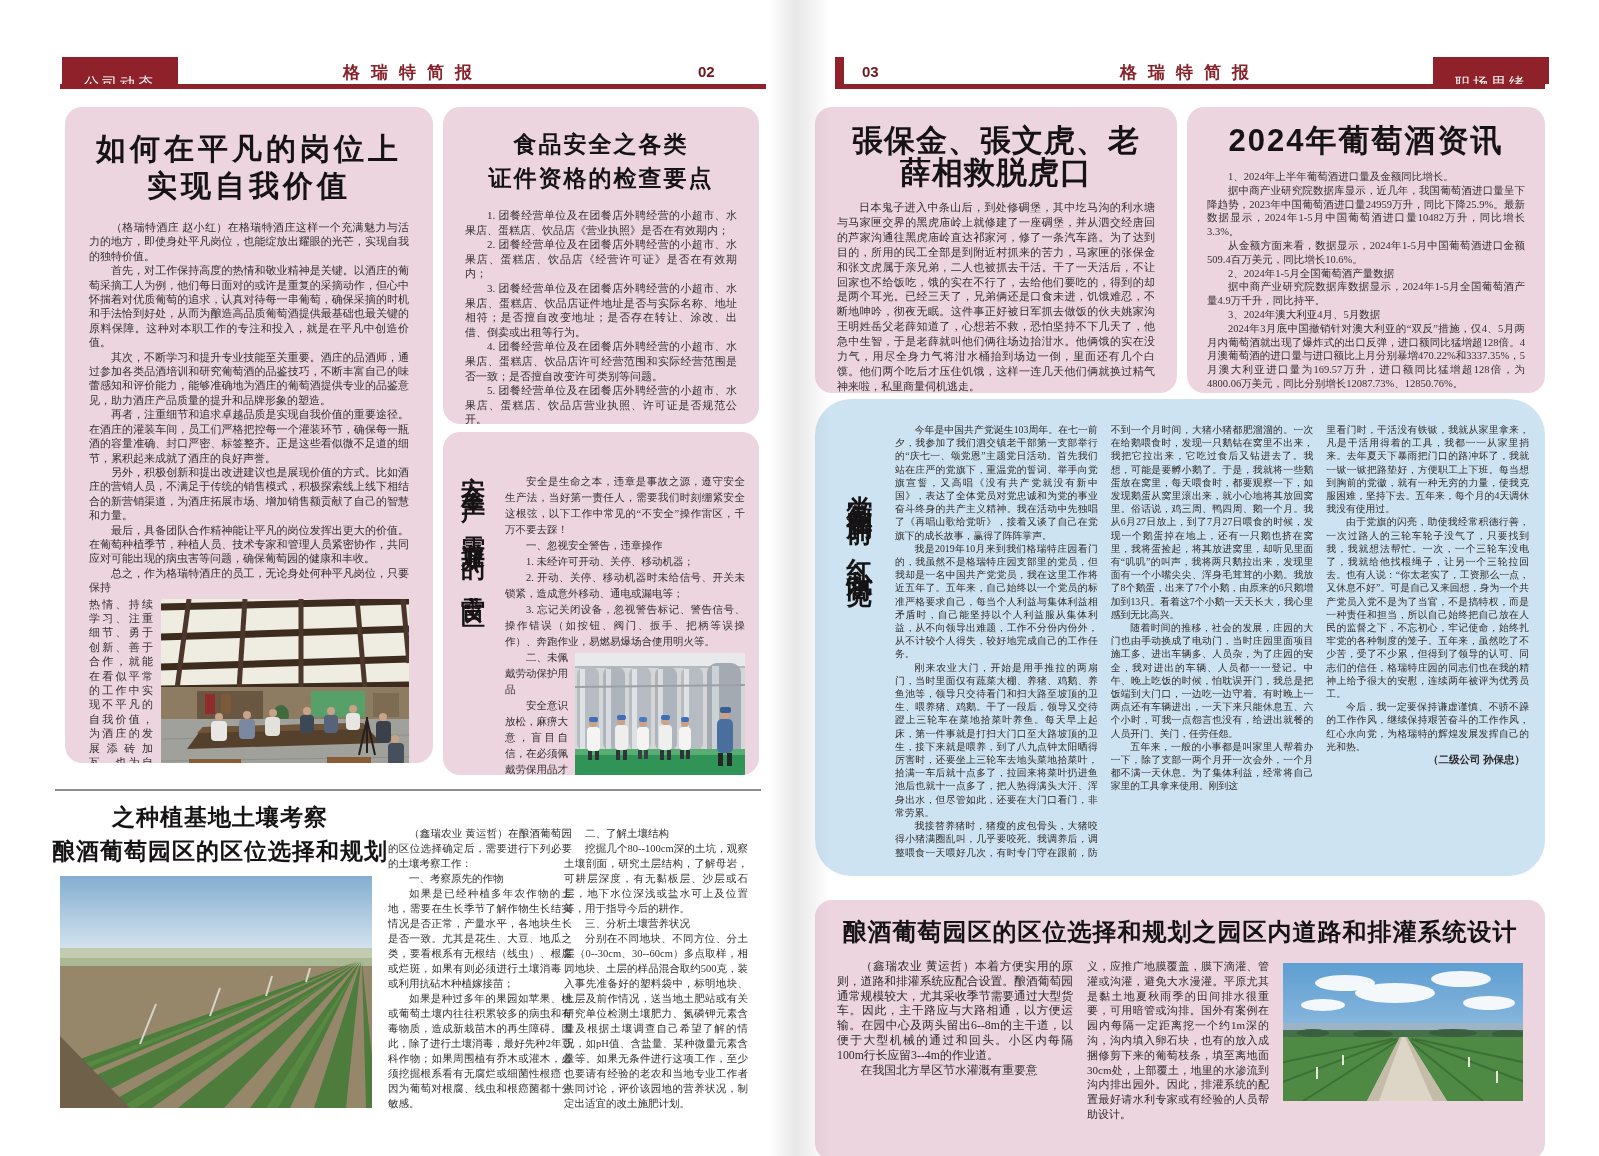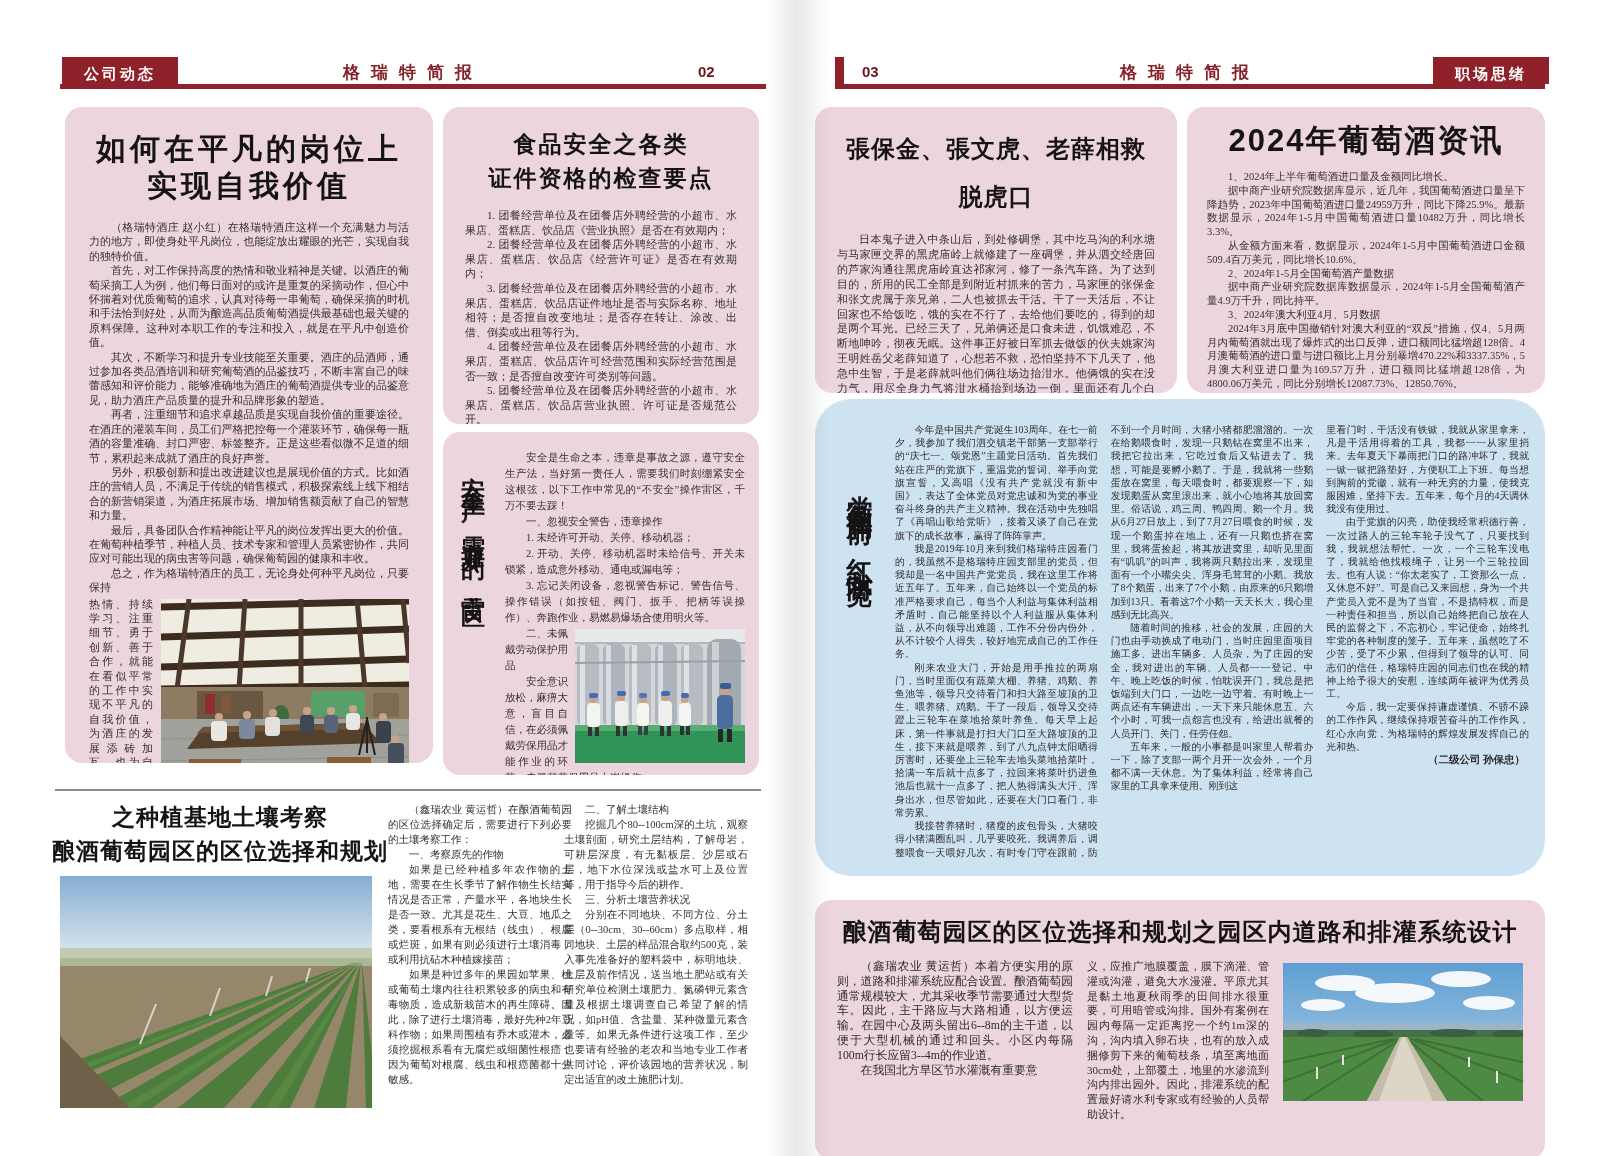--- a/index.html
+++ b/index.html
@@ -4,33 +4,33 @@
 <style>
   * { margin:0; padding:0; box-sizing:border-box; }
   html,body { background:#ffffff; }
   .sheet { position:relative; width:1599px; height:1156px; background:#ffffff; overflow:hidden;
            font-family:"Liberation Serif","DejaVu Serif",serif; color:#2e2b2c; }
   .fold { position:absolute; left:768px; top:0; width:62px; height:100%;
           background:linear-gradient(90deg, rgba(0,0,0,0) 0%, rgba(110,110,115,.16) 45%, rgba(255,255,255,0) 100%); }
 
   
   .badge { position:absolute; background:#8e2129; color:#fff; font-family:"Liberation Sans",sans-serif;
-           font-size:15px; line-height:27px; height:27px; padding:3px 22px; letter-spacing:3px; font-weight:bold; }
+           font-size:15px; line-height:27px; height:27px; padding:12px 22px; letter-spacing:3px; font-weight:normal; }
   .rule  { position:absolute; height:5px; background:#8e2129; }
   .masthead { position:absolute; text-align:center; color:#86232a; font-weight:bold; font-size:17px;
               letter-spacing:11px; font-family:"Liberation Serif",serif; }
   .pageno { position:absolute; color:#6e161d; font-weight:bold; font-family:"Liberation Sans",sans-serif; font-size:15px; }
   .hdr-accent { position:absolute; background:#8e2129; }
 
   
   .pbox { position:absolute; background:#edd5df; border-radius:17px; overflow:hidden; }
   .bbox { position:absolute; background:#cde3f1; border-radius:36px; overflow:hidden; }
 
   .t-big { font-family:"Liberation Sans","DejaVu Sans",sans-serif; font-weight:900; color:#151314; text-align:center; }
-  .body  { text-align:justify; color:#332f30; }
+  .body  { text-align:justify; color:#332f30;margin-top:24px; }
   .body p { text-indent:2em; }
   .body p.noind { text-indent:0; }
   .sig { text-align:right; font-weight:bold; color:#2c282a; }
 
   .vtitle { position:absolute; writing-mode:vertical-rl; text-orientation:upright;
             font-family:"Liberation Sans","DejaVu Sans",sans-serif; font-weight:900; color:#151314; }
 
   
   .boxA { left:65px; top:107px; width:368px; height:656px; padding:23px 24px 0 24px; }
   .boxA .t-big { font-size:30px; line-height:37px; letter-spacing:4px; }
@@ -53,21 +53,21 @@
   .ruleD { position:absolute; left:55px; top:789px; width:706px; height:2px; background:#8f8b8b; }
   .titleD { position:absolute; left:50px; top:800px; width:340px; }
   .titleD .t-big { font-size:23px; line-height:34px; letter-spacing:1px; }
   .photoD { position:absolute; left:60px; top:876px; width:312px; height:232px; }
   .colD { position:absolute; top:802px; width:184px; font-size:10.5px; line-height:15px; }
   .colD1 { left:388px; } .colD2 { left:564px; }
   .subhead { text-indent:2em; }
 
   
   .boxE { left:815px; top:107px; width:362px; height:286px; padding:18px 22px 0 22px; }
-  .boxE .t-big { font-size:24px; letter-spacing:1px; line-height:48px; }
+  .boxE .t-big { font-size:31px; letter-spacing:1px; line-height:32px; }
   .boxE .body { margin-top:11px; font-size:11px; line-height:14.9px; }
 
   
   .boxF { left:1187px; top:107px; width:358px; height:286px; padding:14px 20px 0 20px; }
   .boxF .t-big { font-size:31px; letter-spacing:2px; line-height:40px; }
   .boxF .body { margin-top:9px; font-size:10.5px; line-height:13.8px; }
 
   
   .boxG { left:815px; top:399px; width:730px; height:477px; padding:24px 16px 16px 0; }
   .vtG { left:28px; top:76px; height:330px; font-size:26px; letter-spacing:6px; }

